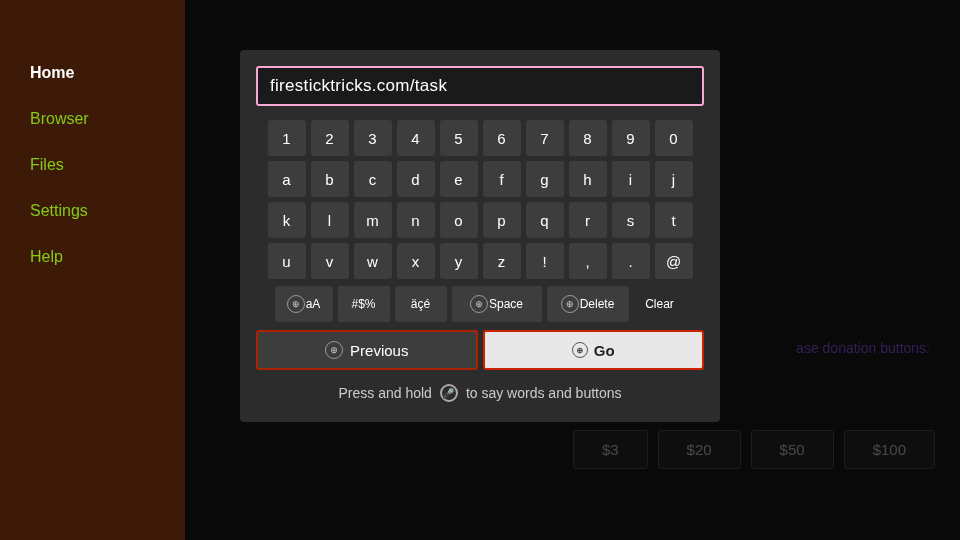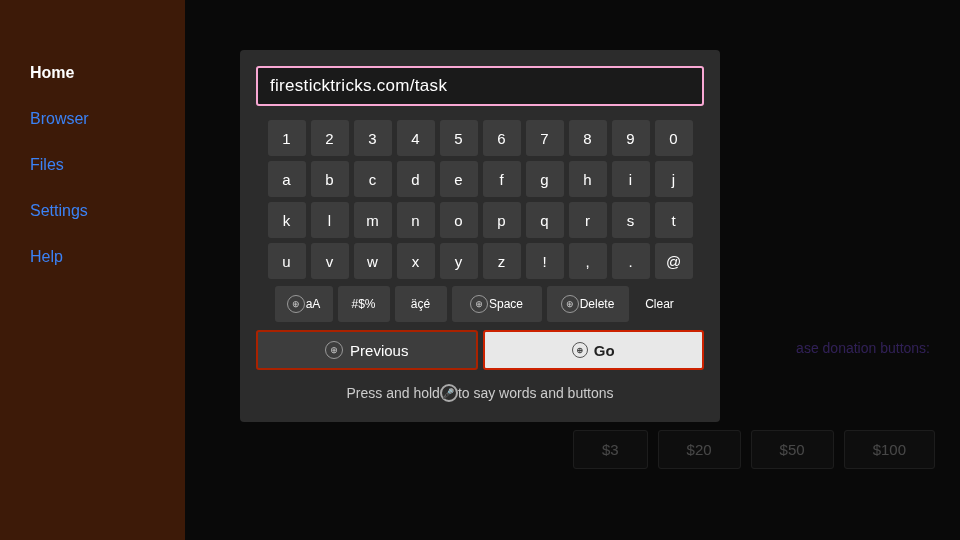--- a/index.html
+++ b/index.html
@@ -18,21 +18,21 @@
       left: 0; top: 0;
       width: 185px;
       height: 540px;
       background: #3d1a08;
       display: flex;
       flex-direction: column;
       padding: 50px 0 0 0;
     }
     .sidebar-item {
       padding: 14px 30px;
-      color: #3b82f6;
+      color: #84cc16;
       font-size: 16px;
       cursor: pointer;
     }
     .sidebar-item.active {
       color: #ffffff;
       font-weight: bold;
     }
 
     
     .bg-content {
@@ -193,21 +193,21 @@
 
     
     .hint-row {
       text-align: center;
       margin-top: 14px;
       color: #cccccc;
       font-size: 14px;
       display: flex;
       align-items: center;
       justify-content: center;
-      gap: 0;
+      gap: 8px;
     }
 
     .mic-circle {
       display: inline-flex;
       align-items: center;
       justify-content: center;
       width: 18px;
       height: 18px;
       border: 2px solid #aaa;
       border-radius: 50%;

